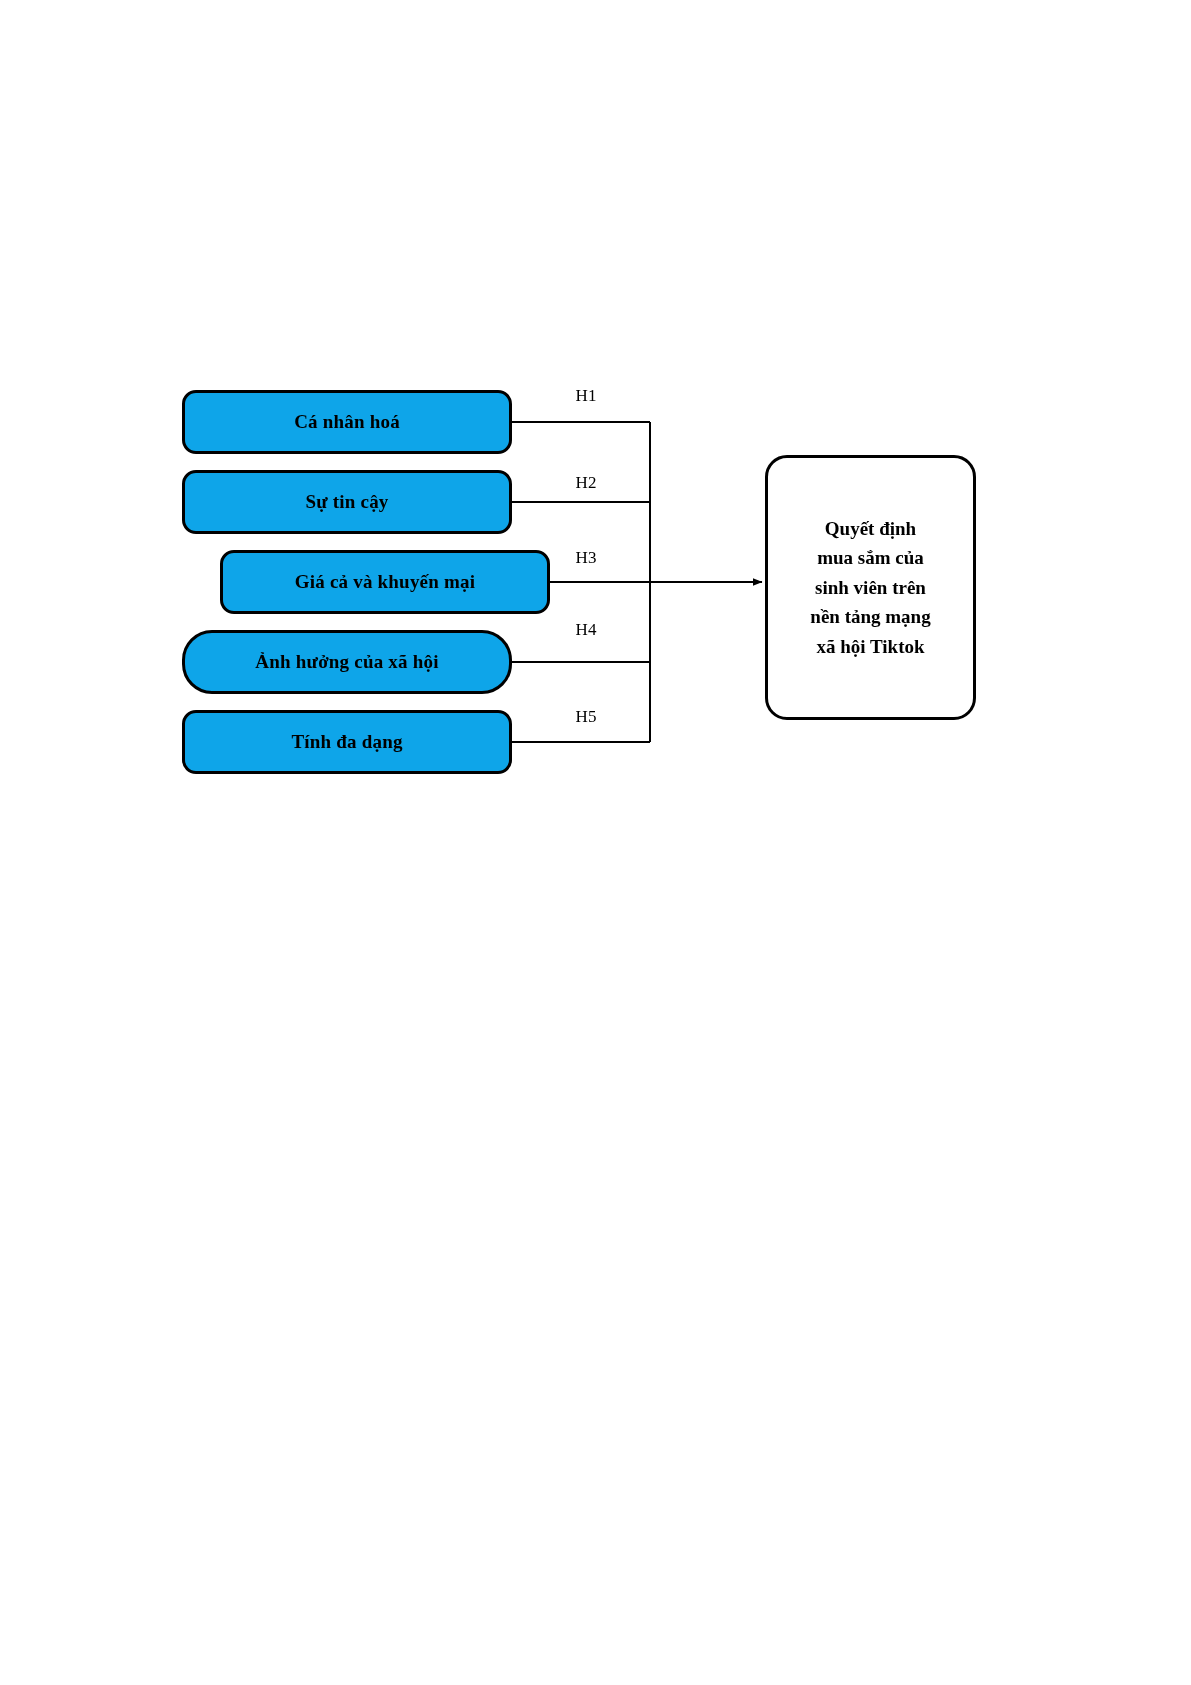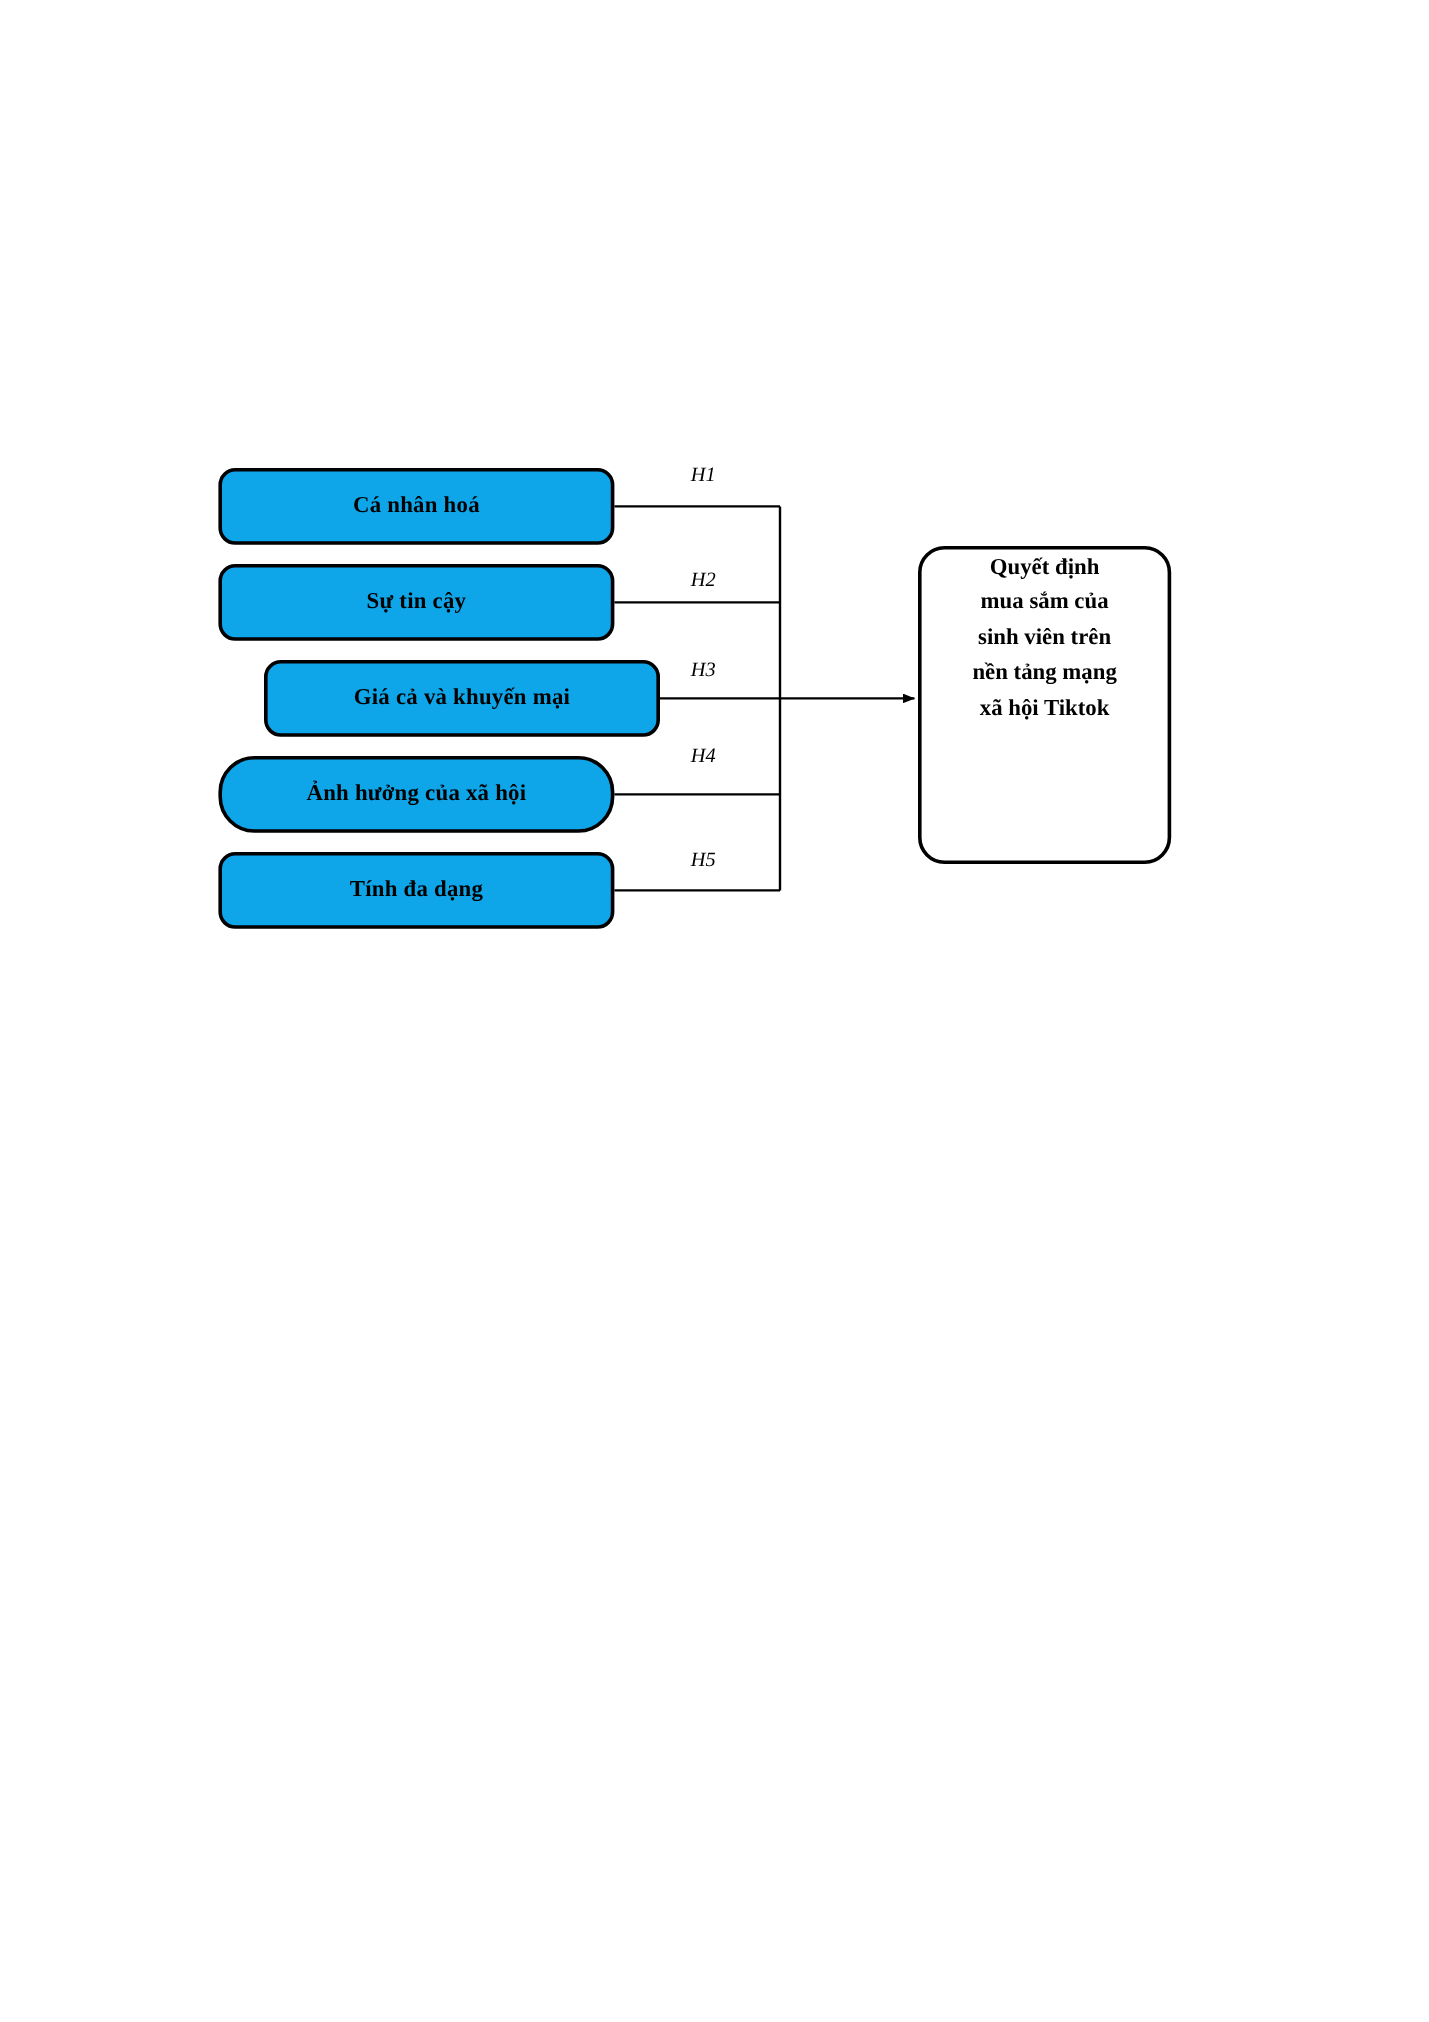--- a/index.html
+++ b/index.html
@@ -55,41 +55,40 @@
 
   
   .hyp-label {
     position: absolute;
     width: 60px;
     text-align: center;
     font-size: 17px;
     font-weight: normal;
     color: #000000;
     z-index: 6;
-    font-style: italic;
   }
   .hl0 { left: 556px; top: 386px; }
   .hl1 { left: 556px; top: 473px; }
   .hl2 { left: 556px; top: 548px; }
   .hl3 { left: 556px; top: 620px; }
   .hl4 { left: 556px; top: 707px; }
 
   
   #outcome-box {
     position: absolute;
     left: 765px;
     top: 455px;
     width: 211px;
     height: 265px;
     box-sizing: border-box;
     border: 3px solid #000000;
     border-radius: 22px;
     background: #ffffff;
     display: flex;
-    align-items: flex-start;
+    align-items: center;
     justify-content: center;
     z-index: 5;
   }
   #outcome-label {
     font-size: 19px;
     font-weight: bold;
     color: #000000;
     text-align: center;
     line-height: 1.55;
     padding: 0 8px;

